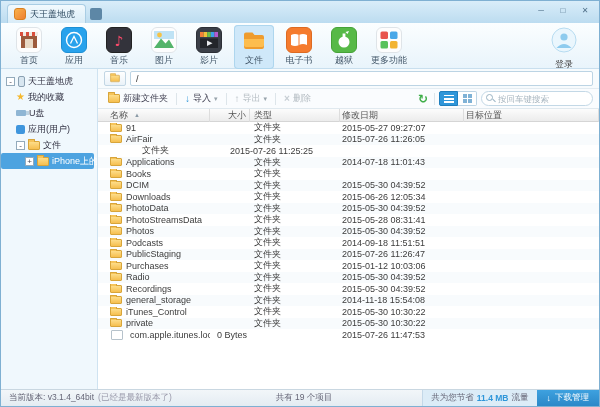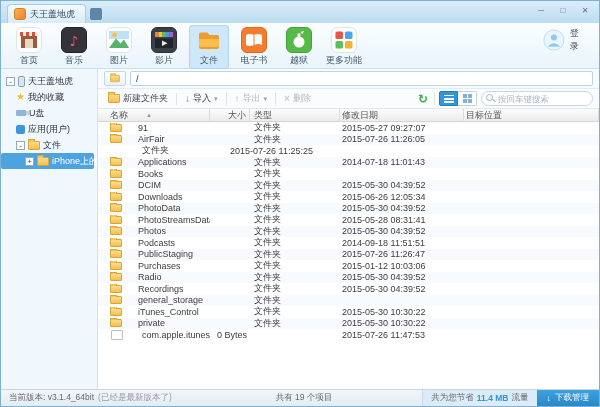--- a/index.html
+++ b/index.html
@@ -37,21 +37,21 @@
     border-bottom:1px solid #c9dfee;
     display:flex; align-items:flex-start; padding:2px 8px 0 8px;
   }
   .nav-items { display:flex; gap:5px; }
   .nav-item { width:40px; display:flex; flex-direction:column; align-items:center;
     gap:1px; padding:2px 0; border-radius:4px; cursor:pointer; }
   .nav-item.active { background:#cfe8f9; box-shadow:inset 0 0 0 1px #aed6ee; }
   .nav-item .lbl { font-size:9px; color:#44586a; white-space:nowrap; }
   .nav-item svg { display:block; }
   .spacer { flex:1; }
-  .login-item { width:42px; display:flex; flex-direction:row; align-items:center; gap:5px;
+  .login-item { width:42px; display:flex; flex-direction:column; align-items:center; gap:5px;
     padding:2px 0; margin-right:6px; cursor:pointer; }
   
   .content { flex:1; display:flex; min-height:0; }
   .sidebar {
     flex:0 0 97px; background:#f0f8fd; border-right:1px solid #cfe3f1;
     padding-top:4px; overflow:hidden;
   }
   .tree-item { height:16px; display:flex; align-items:center; gap:3px;
     white-space:nowrap; cursor:pointer; color:#334; padding-right:2px; }
   .tree-item.lvl0 { padding-left:5px; }
@@ -110,21 +110,21 @@
     border:1.3px solid #9ab4c4; border-radius:50%; }
   .mag::after { content:''; position:absolute; width:4px; height:1.3px; background:#9ab4c4;
     transform:rotate(45deg); right:-3.5px; bottom:-1.5px; }
   
   .filetable { flex:1; display:flex; flex-direction:column; min-height:0; overflow:hidden; }
   .thead { height:13px; flex:0 0 13px; display:flex; align-items:center;
     background:linear-gradient(#fcfcfc,#ececec); border-bottom:1px solid #d5d5d5;
     color:#555; }
   .thead .cell { border-right:1px solid #ddd; height:13px; line-height:13px; cursor:pointer; }
   .cell { overflow:hidden; white-space:nowrap; }
-  .c-name { flex:0 0 112px; padding-left:12px; display:flex; align-items:center; gap:16px; }
+  .c-name { flex:0 0 112px; padding-left:12px; display:flex; align-items:center; gap:4px; }
   .c-size { flex:0 0 40px; text-align:right; padding-right:3px; }
   .c-type { flex:0 0 90px; padding-left:4px; }
   .c-modified { flex:0 0 124px; padding-left:2px; }
   .c-target { flex:1; padding-left:2px; }
   .sort-ind { font-size:6px; color:#8a9aa6; margin-left:2px; }
   .tbody { flex:1; overflow:hidden; }
   .trow { height:11.5px; display:flex; align-items:center; cursor:default; color:#3c3c3c; }
   .trow:nth-child(even) { background:#f8fbfd; }
   .row-icon { flex:0 0 12px; }
   .row-icon[data-icon="folder"] { width:12px; height:8px; position:relative; border-radius:1px;
@@ -177,20 +177,28 @@
           <rect x="10" y="5" width="3" height="4" fill="#d94f3d"></rect>
             <rect x="13" y="5" width="3" height="4" fill="#f0ece4"></rect>
           <rect x="16" y="5" width="3" height="4" fill="#d94f3d"></rect>
             <rect x="19" y="5" width="3" height="4" fill="#f0ece4"></rect>
           <rect x="5" y="9" width="16" height="12" fill="#9c5a3c"></rect>
           <rect x="9" y="12" width="8" height="9" fill="#e8d8c4"></rect>
         </svg>
         <span class="lbl">首页</span>
       </div>
 
+      <div class="nav-item">
+        <svg width="26" height="26" viewBox="0 0 26 26">
+          <rect x="0.5" y="0.5" width="25" height="25" rx="5.5" fill="#28a2ec" stroke="#1d8fd4"></rect>
+          <circle cx="13" cy="13" r="7.5" fill="none" stroke="#fff" stroke-width="1.4"></circle>
+          <path d="M9.5 16.5 L13 9.5 L16.5 16.5" fill="none" stroke="#fff" stroke-width="1.3"></path>
+        </svg>
+        <span class="lbl">应用</span>
+      </div>
 
       <div class="nav-item">
         <svg width="26" height="26" viewBox="0 0 26 26">
           <rect x="0.5" y="0.5" width="25" height="25" rx="5.5" fill="#33333b" stroke="#222"></rect>
           <text x="13" y="18.5" font-size="14" fill="#ff4a6b" text-anchor="middle" font-family="DejaVu Sans, sans-serif">♪</text>
         </svg>
         <span class="lbl">音乐</span>
       </div>
 
       <div class="nav-item">
@@ -508,20 +516,21 @@
             <div class="cell c-modified">2015-05-30 04:39:52</div>
             <div class="cell c-target"></div>
           </div>
             <div class="trow">
             <div class="cell c-name">
               <span class="row-icon" data-icon="folder"></span>
               <span>general_storage</span>
             </div>
             <div class="cell c-size"></div>
             <div class="cell c-type">文件夹</div>
+            <div class="cell c-modified">2014-11-18 15:54:08</div>
             <div class="cell c-target"></div>
           </div>
             <div class="trow">
             <div class="cell c-name">
               <span class="row-icon" data-icon="folder"></span>
               <span>iTunes_Control</span>
             </div>
             <div class="cell c-size"></div>
             <div class="cell c-type">文件夹</div>
             <div class="cell c-modified">2015-05-30 10:30:22</div>

